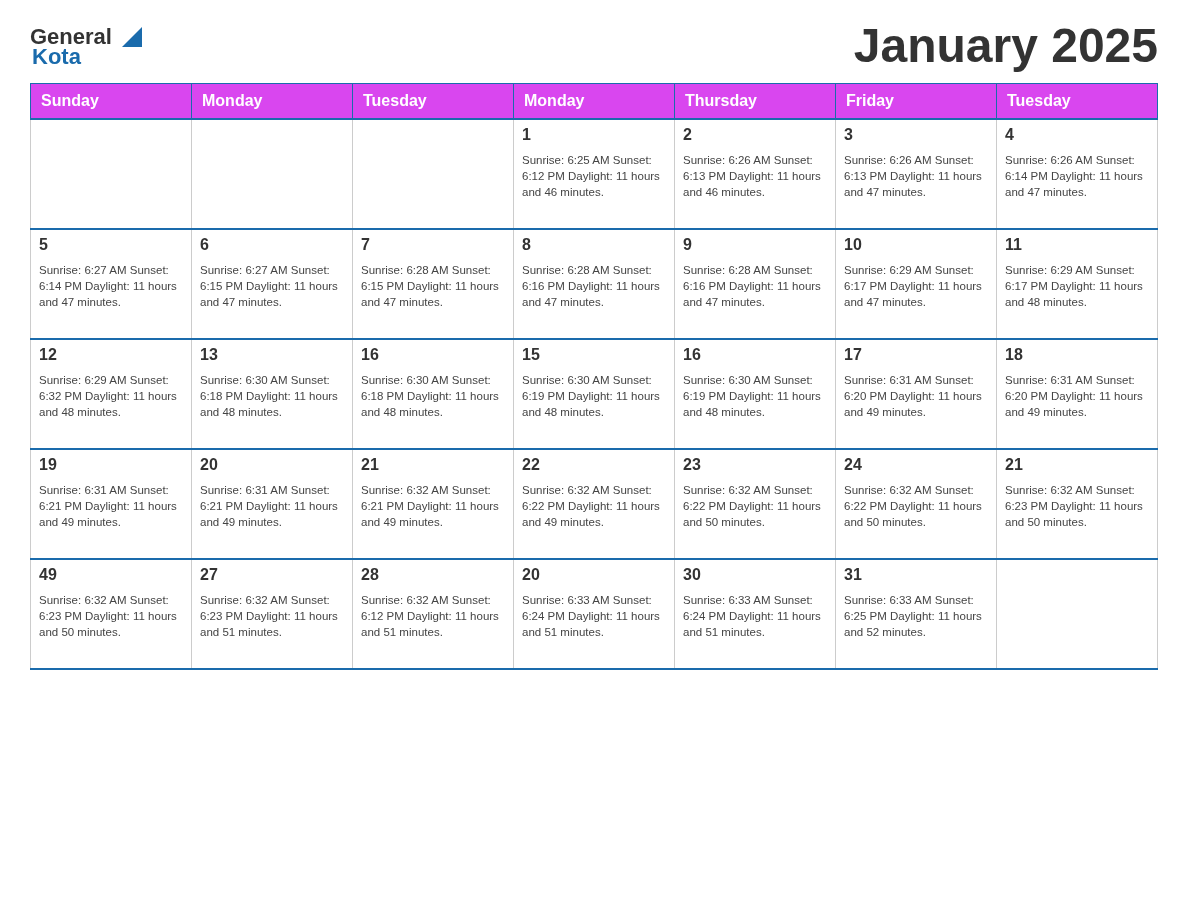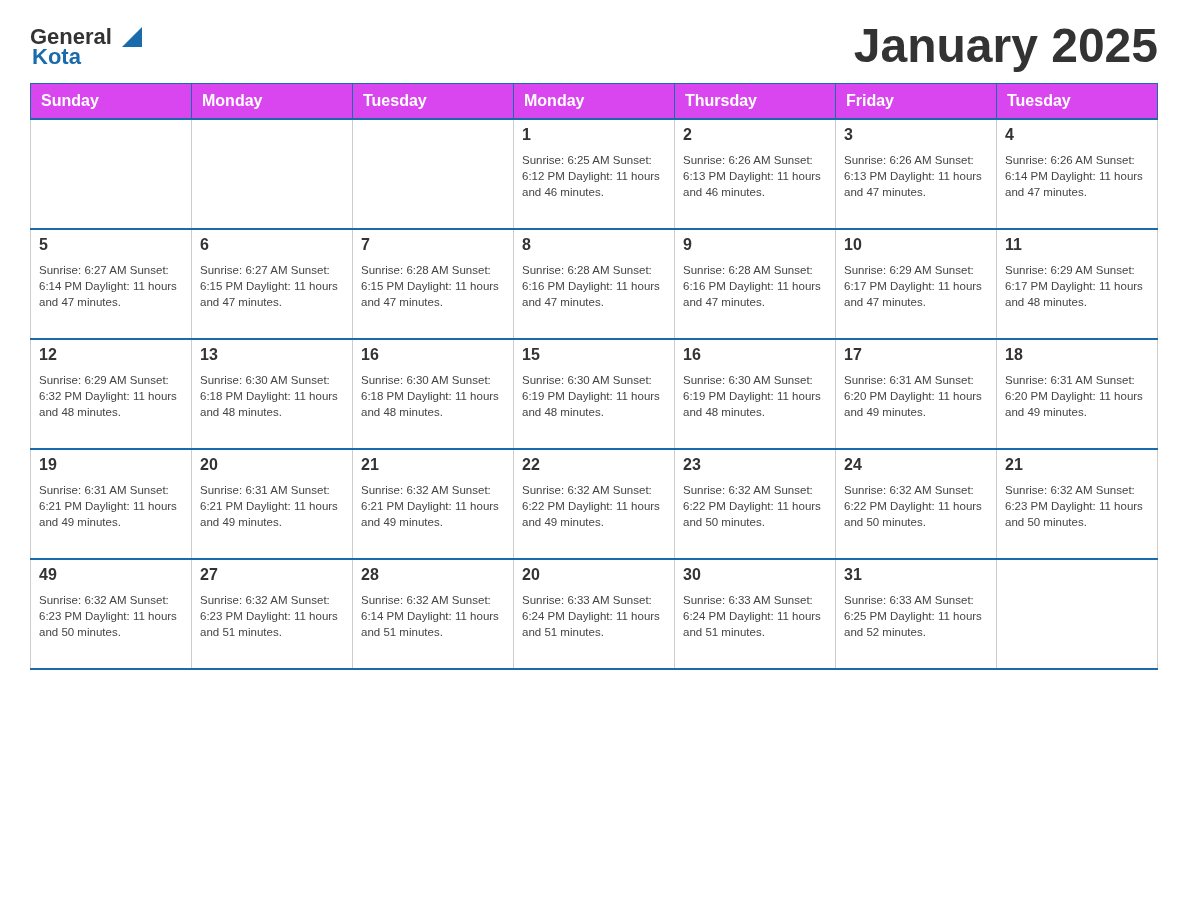--- a/index.html
+++ b/index.html
@@ -294,21 +294,21 @@
         </td>
         <td>
           <span class="day-num">27</span>
           <div class="day-info">Sunrise: 6:32 AM
 Sunset: 6:23 PM
 Daylight: 11 hours and 51 minutes.</div>
         </td>
         <td>
           <span class="day-num">28</span>
           <div class="day-info">Sunrise: 6:32 AM
-Sunset: 6:14 PM
+Sunset: 6:12 PM
 Daylight: 11 hours and 51 minutes.</div>
         </td>
         <td>
           <span class="day-num">20</span>
           <div class="day-info">Sunrise: 6:33 AM
 Sunset: 6:24 PM
 Daylight: 11 hours and 51 minutes.</div>
         </td>
         <td>
           <span class="day-num">30</span>

